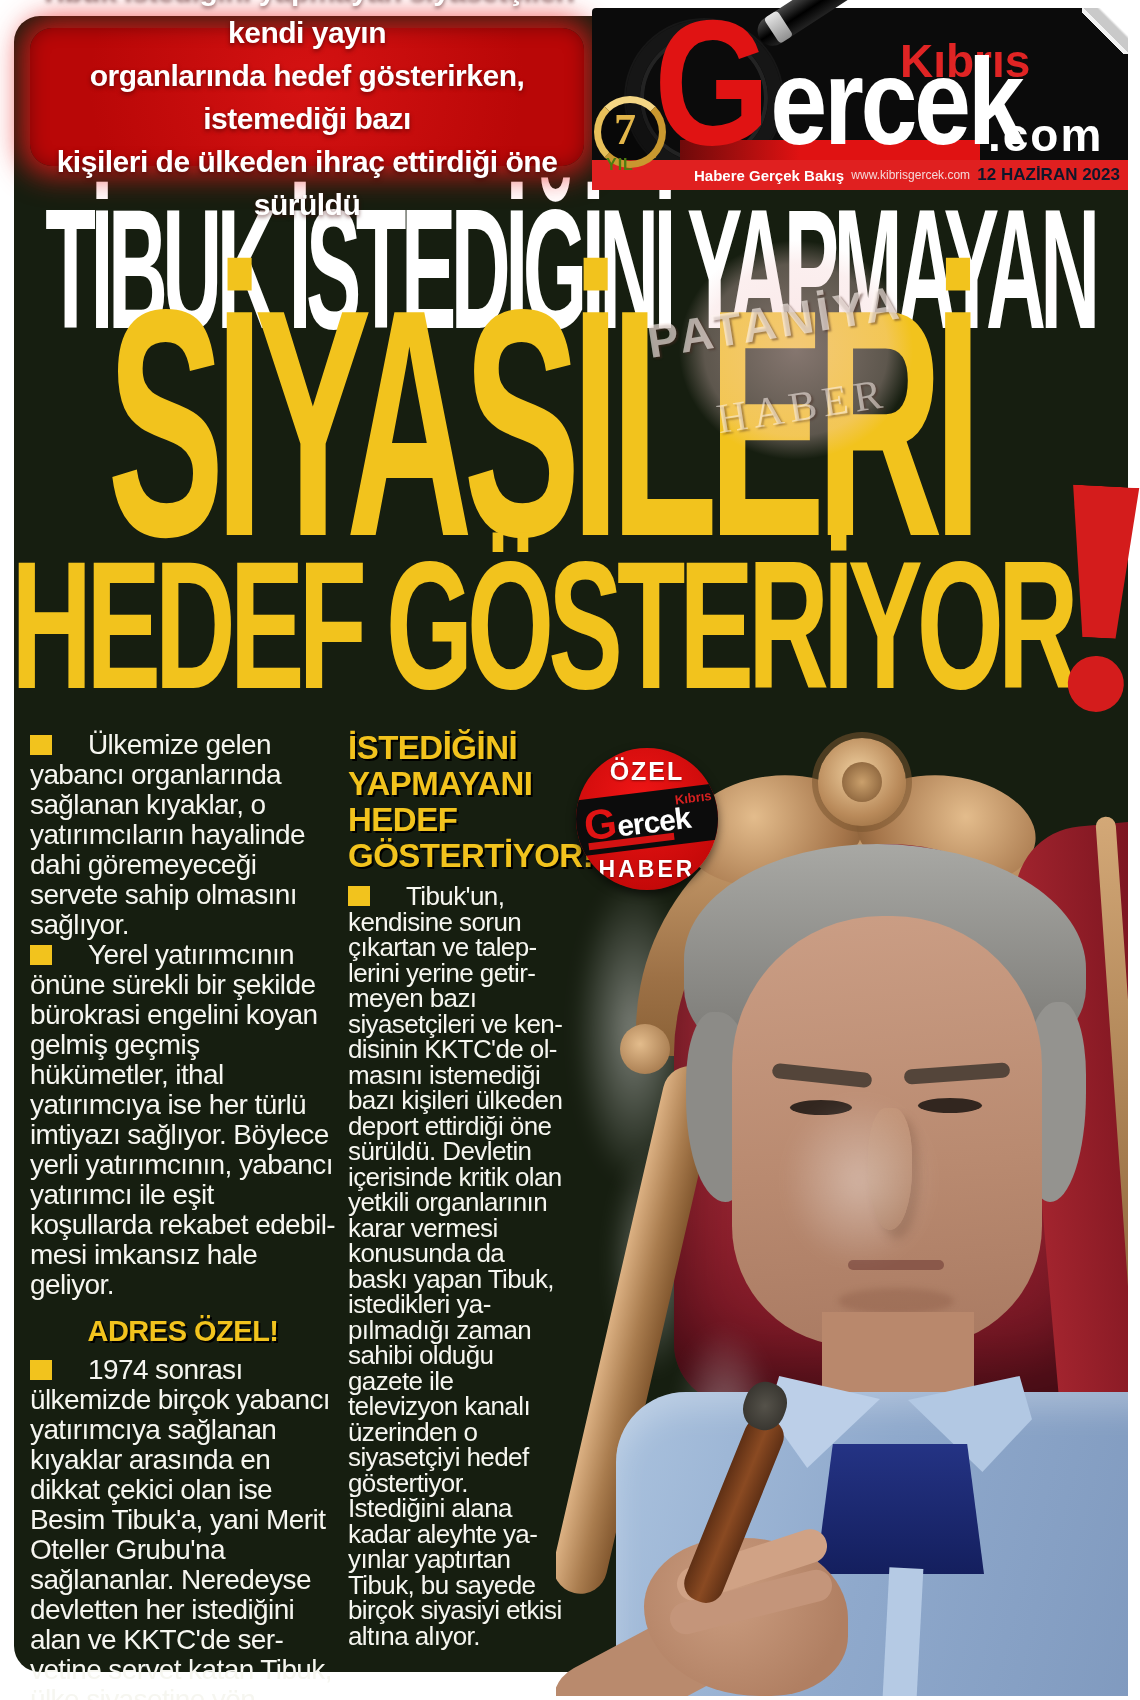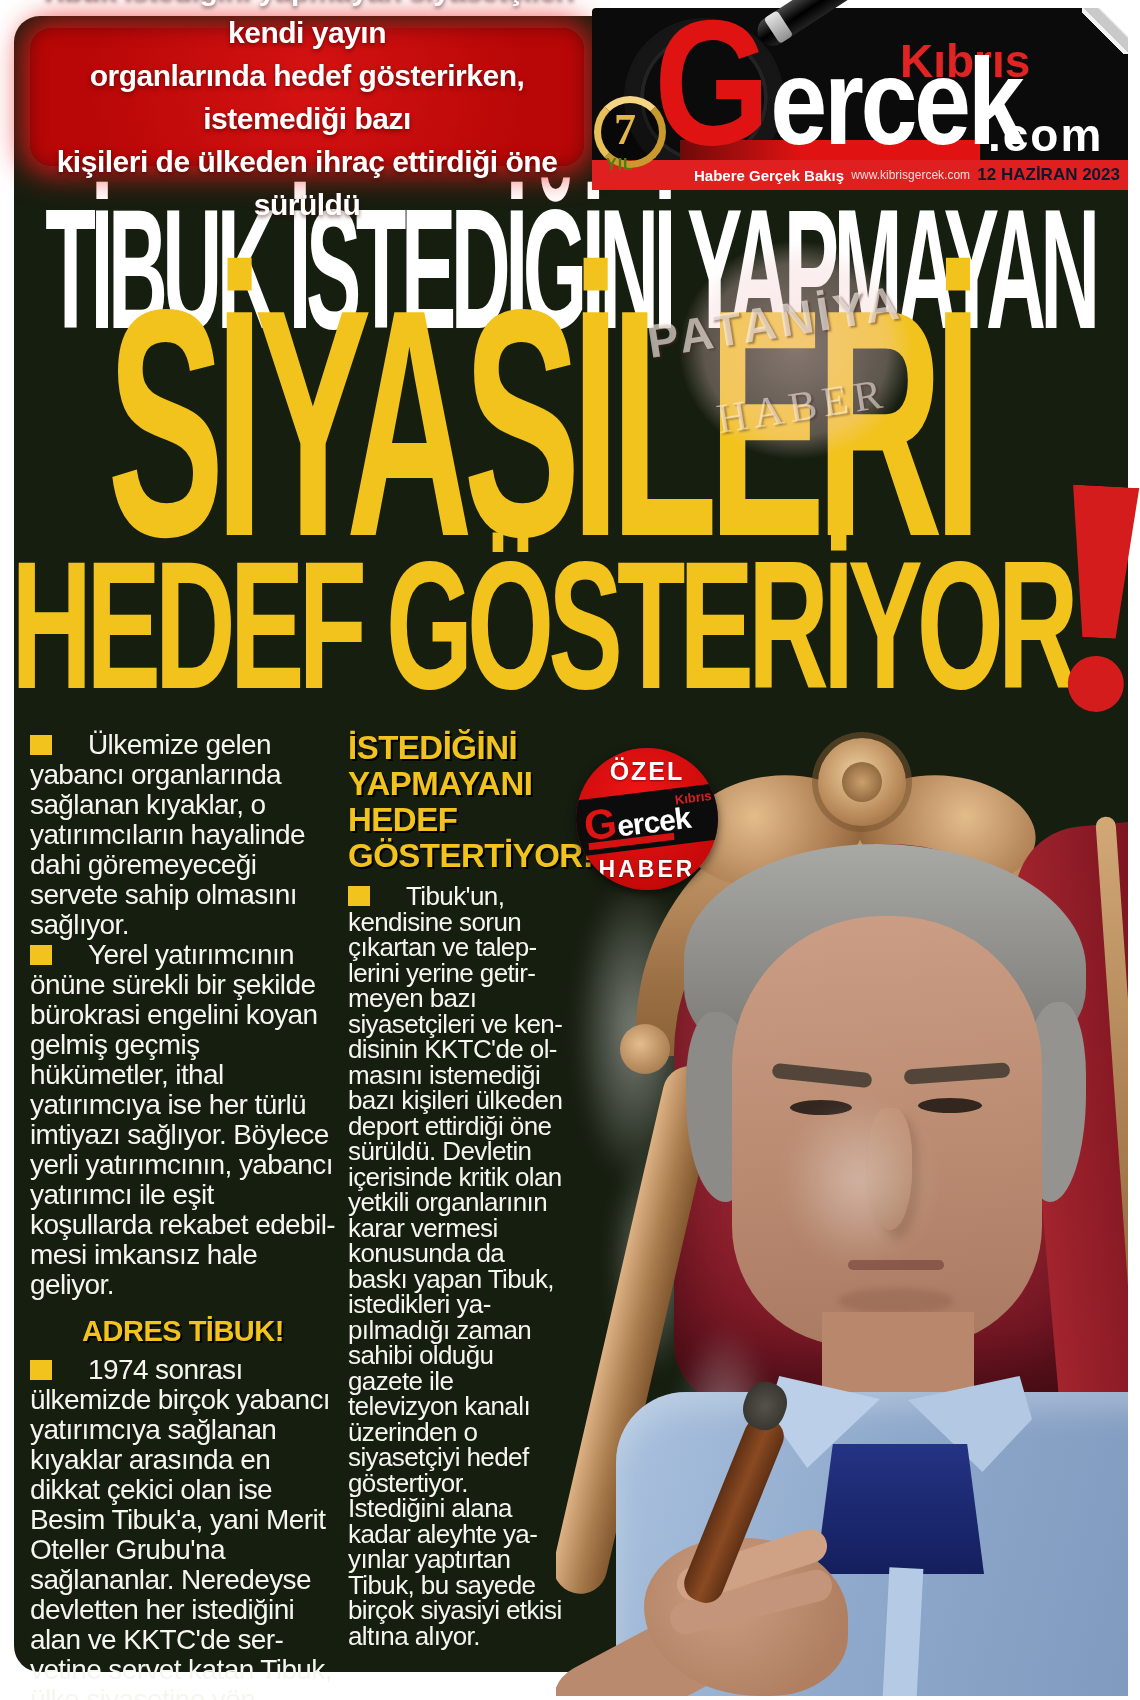--- a/index.html
+++ b/index.html
@@ -323,21 +323,21 @@
     <div class="finger1"></div>
     <div class="finger2"></div>
     <div class="cigar"></div>
     <div class="cigar-ash"></div>
     <div class="smoke smoke4"></div>
   </div>
 
   <div class="col col-left">
     <p><span class="bullet"></span><span>Ülkemize gelen yabancı organlarında sağlanan kıyak­lar, o yatırımcıların hayalinde dahi göremeyeceği servete sahip olmasını sağlıyor.</span></p>
     <p><span class="bullet"></span><span>Yerel yatırımcının önüne sürekli bir şekilde bürokrasi engelini koyan gelmiş geçmiş hükümetler, ithal yatırımcıya ise her türlü imtiyazı sağlı­yor. Böylece yerli yatırımcı­nın, yabancı yatırımcı ile eşit koşullarda rekabet edebil­mesi imkansız hale geliyor.</span></p>
-    <div class="subhead">ADRES TİBUK!</div>
+    <div class="subhead">ADRES ÖZEL!</div>
     <p><span class="bullet"></span><span>1974 sonrası ülkemizde birçok yabancı yatırımcıya sağlanan kıyaklar arasında en dikkat çekici olan ise Besim Tibuk'a, yani Merit Oteller Grubu'na sağlananlar. Neredeyse devletten her is­tediğini alan ve KKTC'de ser­vetine servet katan Tibuk, ülke siyasetine yön vermek için bilindiği üzere medya patronluğuna da soyunmuş durumda.</span></p>
   </div>
 
   <div class="col col-mid">
     <div class="subhead-mid">İSTEDİĞİNİ YAPMAYANI HEDEF GÖSTERTİYOR!</div>
     <p><span class="bullet"></span><span>Tibuk'un, kendisine sorun çıkartan ve talep­lerini yerine getir­meyen bazı siyasetçileri ve ken­disinin KKTC'de ol­masını istemediği bazı kişileri ülkeden deport ettirdiği öne sürüldü. Devletin içerisinde kritik olan yetkili organlarının karar vermesi konu­sunda da baskı yapan Tibuk, istedikleri ya­pılmadığı zaman sa­hibi olduğu gazete ile televizyon kanalı üzerinden o siyaset­çiyi hedef gösterti­yor. İstediğini alana kadar aleyhte ya­yınlar yaptırtan Tibuk, bu sa­yede birçok si­yasiyi etkisi altına alıyor.</span></p>
   </div>
 
   <div class="topbox">
     <div class="tline">Tibuk istediğini yapmayan siyasetçileri kendi yayın</div>

